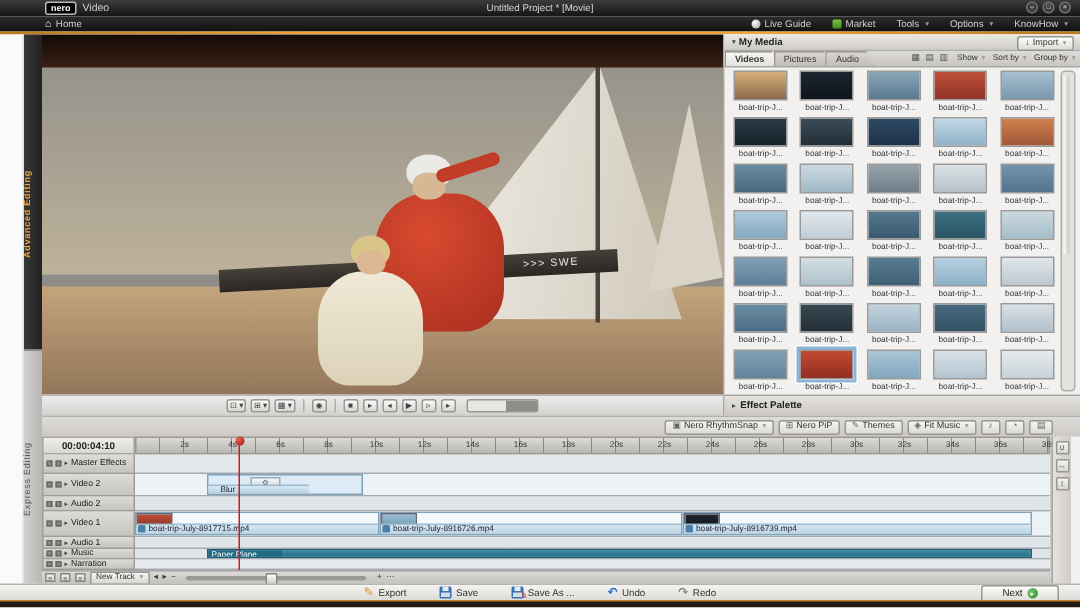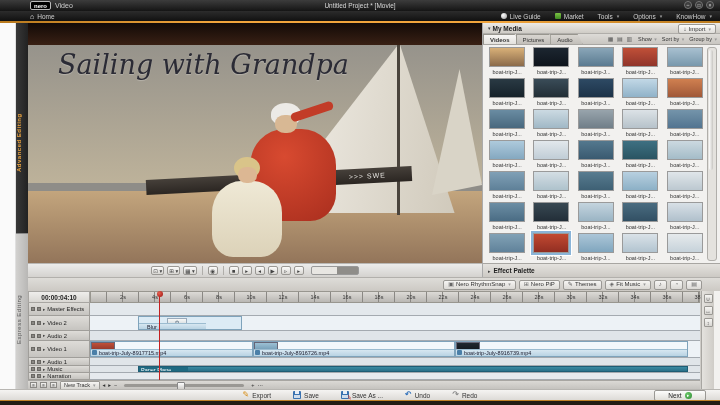--- a/index.html
+++ b/index.html
@@ -190,21 +190,20 @@
     <div class="pv-mast"></div>
     <div class="pv-boom">&gt;&gt;&gt; SWE</div>
     <div class="pv-man-body"></div>
     <div class="pv-man-hair"></div>
     <div class="pv-man-face"></div>
     <div class="pv-man-arm"></div>
     <div class="pv-wom-body"></div>
     <div class="pv-wom-hair"></div>
     <div class="pv-wom-face"></div>
     <div class="pv-topdark"></div>
-    <div class="pv-title">Sailing with Grandpa</div>
   </div>
 
   <div class="transport" id="transport">
       <div class="tbtn">⊡ ▾</div>
       <div class="tbtn">⊞ ▾</div>
       <div class="tbtn">▦ ▾</div>
       <div class="tsep"></div>
       <div class="tbtn">◉</div>
       <div class="tsep"></div>
       <div class="tbtn">■</div>

